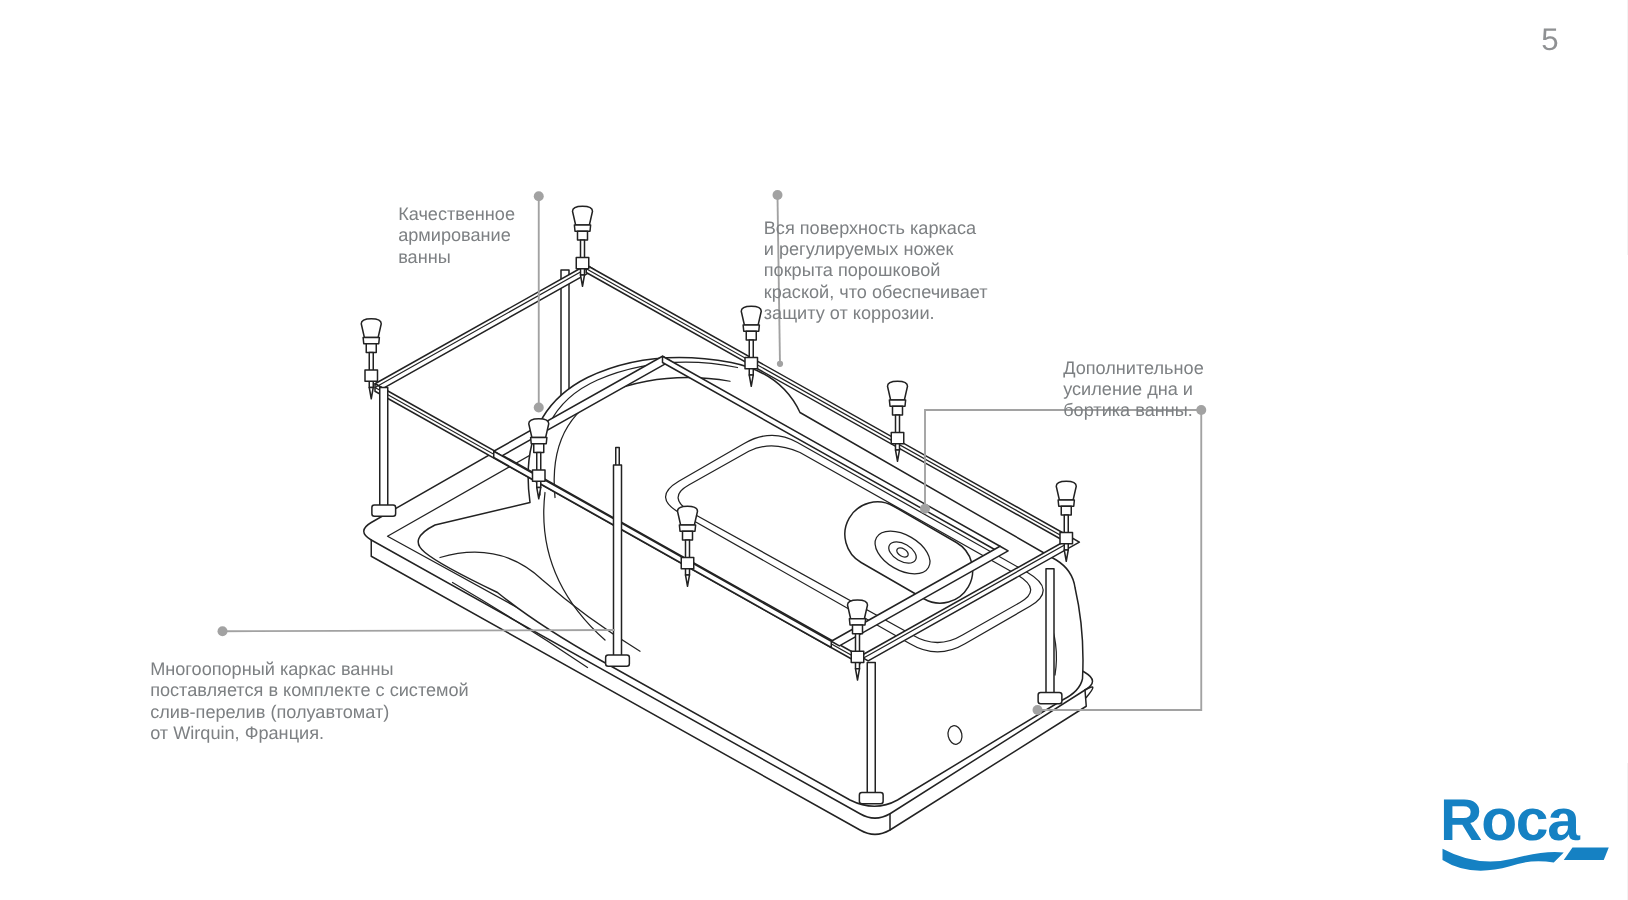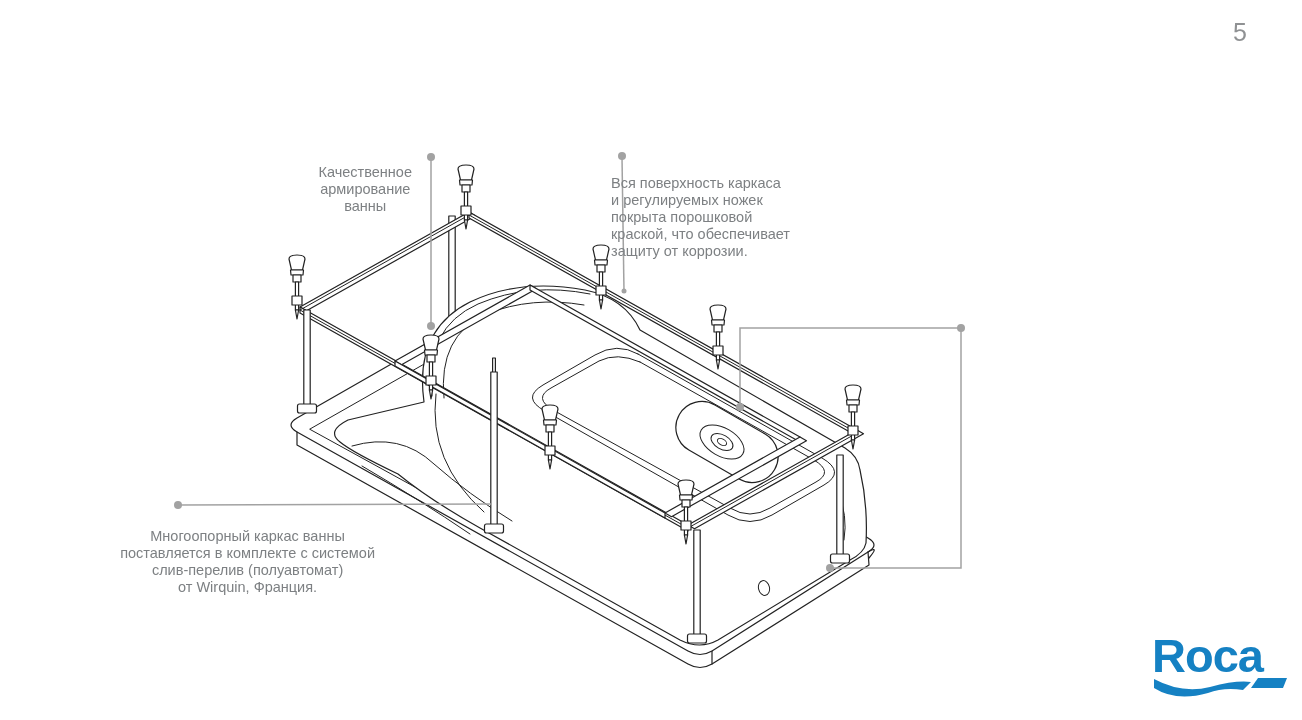--- a/index.html
+++ b/index.html
@@ -19,21 +19,21 @@
   }
   .title{
     position:absolute;left:138px;top:36px;margin:0;font-weight:400;
     font-size:58px;letter-spacing:1.5px;color:var(--titlec);white-space:nowrap;
   }
   .diagram{position:absolute;left:0;top:0;}
   .annotation{
     position:absolute;font-size:14.5px;line-height:17px;color:var(--annc);
     white-space:pre-line;
   }
-  .ann-right{text-align:center;}
+  .ann-right{text-align:left;}
   .ann-left{text-align:left;}
   .ann1{right:890px;top:147px;}
   .ann2{left:611px;top:158px;}
   .ann3{right:339px;top:270px;}
   .ann4{right:927px;top:511px;}
   .logo{position:absolute;right:14px;bottom:22px;width:136px;height:66px;}
   
   .k  {fill:none;stroke:var(--line);stroke-width:1.2;stroke-linecap:round;stroke-linejoin:round;}
   .kt {fill:none;stroke:var(--line);stroke-width:1;stroke-linecap:round;stroke-linejoin:round;}
   .kf {fill:#ffffff;stroke:var(--line);stroke-width:1.2;stroke-linejoin:round;}
@@ -155,20 +155,25 @@
 армирование
 ванны</span>
   </div>
   <div class="annotation ann-left ann2">
     <span>Вся поверхность каркаса
 и регулируемых ножек
 покрыта порошковой
 краской, что обеспечивает
 защиту от коррозии.</span>
   </div>
+  <div class="annotation ann-right ann3">
+    <span>Дополнительное
+усиление дна и
+бортика ванны.</span>
+  </div>
   <div class="annotation ann-right ann4">
     <span>Многоопорный каркас ванны
 поставляется в комплекте с системой
 слив-перелив (полуавтомат)
 от Wirquin, Франция.</span>
   </div>
 
   <svg class="logo" viewBox="0 0 136 66">
     <text class="roca-text brand-fill" x="0" y="40">Roca</text>
     <path class="brand-fill" d="M2 47 Q30 62 58 55 Q84 48 99 50 L91 58 Q72 55 56 61 Q24 70 2 56 Z"></path>

